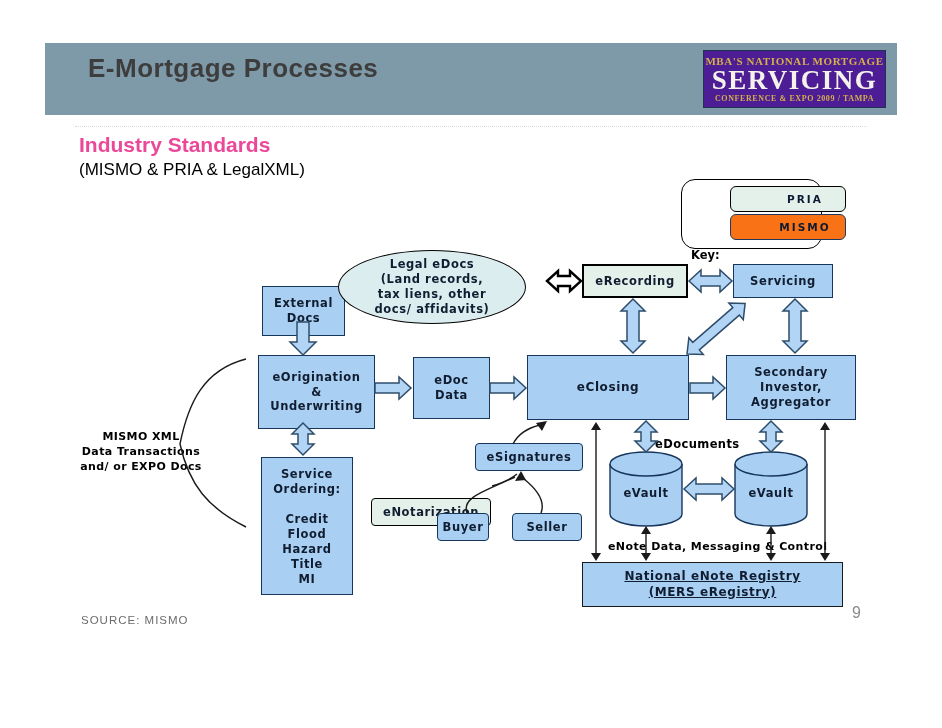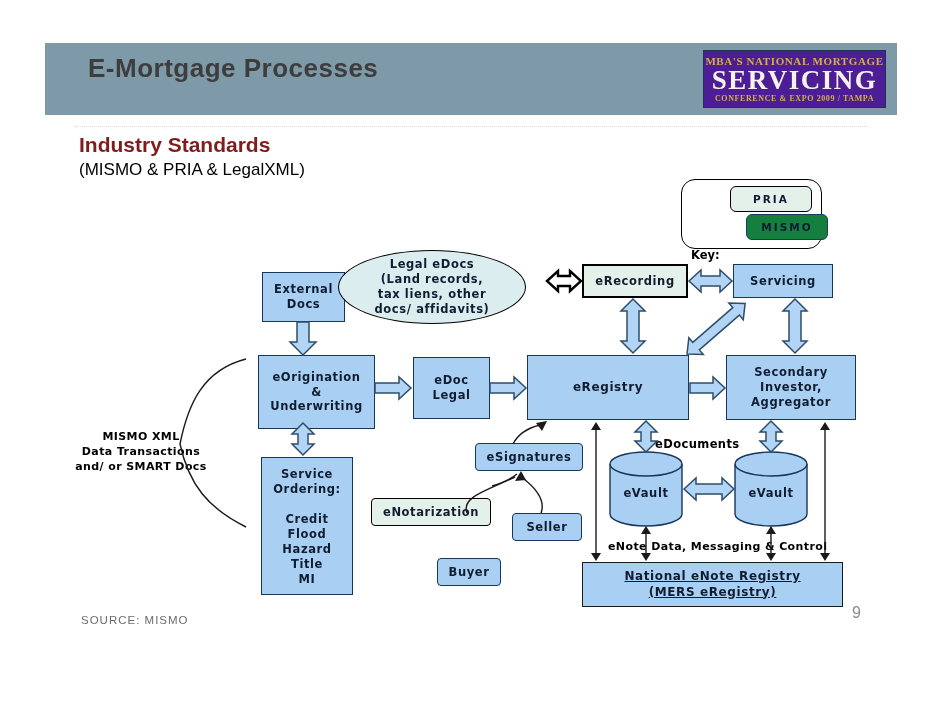--- a/index.html
+++ b/index.html
@@ -17,55 +17,55 @@
     position:absolute;left:703px;top:50px;width:183px;height:58px;background:#4c1d95;
     display:flex;flex-direction:column;align-items:center;justify-content:center;
     box-shadow:inset 0 0 0 1px #1d3350;
   }
   .logo .l1{font:bold 11px "Liberation Serif",serif;color:#d4af4a;letter-spacing:0.6px;white-space:nowrap;}
   .logo .l2{font:bold 27px "Liberation Serif",serif;color:#f4f2ea;letter-spacing:1.5px;line-height:1;white-space:nowrap;}
   .logo .l3{font:bold 8px "Liberation Serif",serif;color:#d4af4a;letter-spacing:0.6px;white-space:nowrap;}
   .faint-line{position:absolute;left:75px;top:126px;width:792px;height:0;border-top:1px dotted #dcdcdc;}
 
   
-  .h1{position:absolute;left:79px;top:133px;font:bold 21px "Liberation Sans",sans-serif;color:#7f1d1d;}
+  .h1{position:absolute;left:79px;top:133px;font:bold 21px "Liberation Sans",sans-serif;color:#ec4899;}
   .h2{position:absolute;left:79px;top:160px;font:17px "Liberation Sans",sans-serif;color:#000;}
 
   
   .keybox{position:absolute;left:681px;top:179px;width:139px;height:68px;border:1.6px solid #000;border-radius:14px;background:#fff;}
   .keylabel{position:absolute;left:691px;top:204px;font:bold 11.5px "DejaVu Sans",sans-serif;color:#000;margin-top:44px;}
   .badge{
     position:absolute;width:80px;height:24px;border-radius:6px;
     display:flex;align-items:center;justify-content:center;
-    font:bold 10.5px "DejaVu Sans",sans-serif;letter-spacing:2px;color:#0c1a33;
+    font:bold 10.5px "DejaVu Sans",sans-serif;letter-spacing:2px;color:#0c1a33;padding-left:34px;
   }
   .badge.pria{left:730px;top:186px;background:#e4f1ea;border:1.8px solid #000;}
-  .badge.mismo{left:730px;top:214px;background:#15803d;border:1.2px solid #1e3a5e;margin-left:16px;}
+  .badge.mismo{left:730px;top:214px;background:#f97316;border:1.2px solid #1e3a5e;}
 
   
   .node{
     position:absolute;display:flex;align-items:center;justify-content:center;text-align:center;
     white-space:pre-line;font:bold 11.5px "DejaVu Sans",sans-serif;color:#101c30;
     letter-spacing:0.6px;line-height:1.3;box-sizing:border-box;
     background:#a9cff2;border:1.3px solid #16365c;
   }
   .green{background:#e4f1ea;}
   .round{border-radius:4px;}
-  .n-external{left:262px;top:272px;width:83px;height:50px;}
+  .n-external{left:262px;top:286px;width:83px;height:50px;}
   .n-ellipse{left:338px;top:250px;width:188px;height:74px;border-radius:50%;background:#dcedf0;border:1.4px solid #000;}
   .n-erecording{left:582px;top:264px;width:106px;height:34px;border:2.4px solid #000;}
   .n-servicing{left:733px;top:264px;width:100px;height:34px;}
   .n-eorig{left:258px;top:355px;width:117px;height:74px;}
   .n-edocprep{left:413px;top:357px;width:77px;height:62px;}
   .n-eclosing{left:527px;top:355px;width:162px;height:65px;font-size:12px;}
   .n-secondary{left:726px;top:355px;width:130px;height:65px;}
   .n-serviceorder{left:261px;top:457px;width:92px;height:138px;align-items:flex-start;padding-top:9px;}
   .n-esign{left:475px;top:443px;width:108px;height:28px;border:1.5px solid #16365c;}
   .n-enotar{left:371px;top:470px;width:120px;height:28px;border:1.8px solid #000;margin-top:28px;}
-  .n-buyer{left:437px;top:513px;width:64px;height:28px;border:1.5px solid #16365c;margin-top:45px;}
+  .n-buyer{left:437px;top:513px;width:52px;height:28px;border:1.5px solid #16365c;}
   .n-seller{left:512px;top:513px;width:70px;height:28px;border:1.5px solid #16365c;}
   .n-registry{left:582px;top:562px;width:261px;height:45px;font-size:12px;border:1.6px solid #1a1a1a;text-decoration:underline;}
   .vault-label{position:absolute;background:none;border:none;}
   .vl-left{left:610px;top:483px;width:72px;height:20px;}
   .vl-right{left:735px;top:483px;width:72px;height:20px;}
 
   
   .flabel{position:absolute;font:bold 11.5px "DejaVu Sans",sans-serif;color:#000;white-space:pre-line;letter-spacing:0.4px;line-height:1.35;}
   .l-edocs{left:655px;top:437px;}
   .l-enote{left:608px;top:540px;font-size:11px;}
@@ -108,22 +108,22 @@
 <div class="node n-ellipse">Legal eDocs
 (Land records,
 tax liens, other
 docs/ affidavits)</div>
 <div class="node green n-erecording">eRecording</div>
 <div class="node n-servicing">Servicing</div>
 <div class="node n-eorig">eOrigination
 &amp;
 Underwriting</div>
 <div class="node n-edocprep">eDoc
-Legal</div>
-<div class="node n-eclosing">eRegistry</div>
+Data</div>
+<div class="node n-eclosing">eClosing</div>
 <div class="node n-secondary">Secondary
 Investor,
 Aggregator</div>
 <div class="node n-serviceorder">Service
 Ordering:
 
 Credit
 Flood
 Hazard
 Title
@@ -132,21 +132,21 @@
 <div class="node green round n-enotar">eNotarization</div>
 <div class="node round n-buyer">Buyer</div>
 <div class="node round n-seller">Seller</div>
 <div class="node n-registry">National eNote Registry
 (MERS eRegistry)</div>
 
 <div class="flabel l-edocs">eDocuments</div>
 <div class="flabel l-enote">eNote Data, Messaging &amp; Control</div>
 <div class="flabel l-mismoxml">MISMO XML
 Data Transactions
-and/ or SMART Docs</div>
+and/ or EXPO Docs</div>
 
 <div class="source">SOURCE:  MISMO</div>
 <div class="pagenum">9</div>
 
 <svg class="overlay" width="942" height="728" viewBox="0 0 942 728">
 
   <g>
     <path class="cyl" d="M610,464 V514 a36,12 0 0 0 72,0 V464"></path>
     <ellipse class="cyl" cx="646" cy="464" rx="36" ry="12"></ellipse>
   </g>

